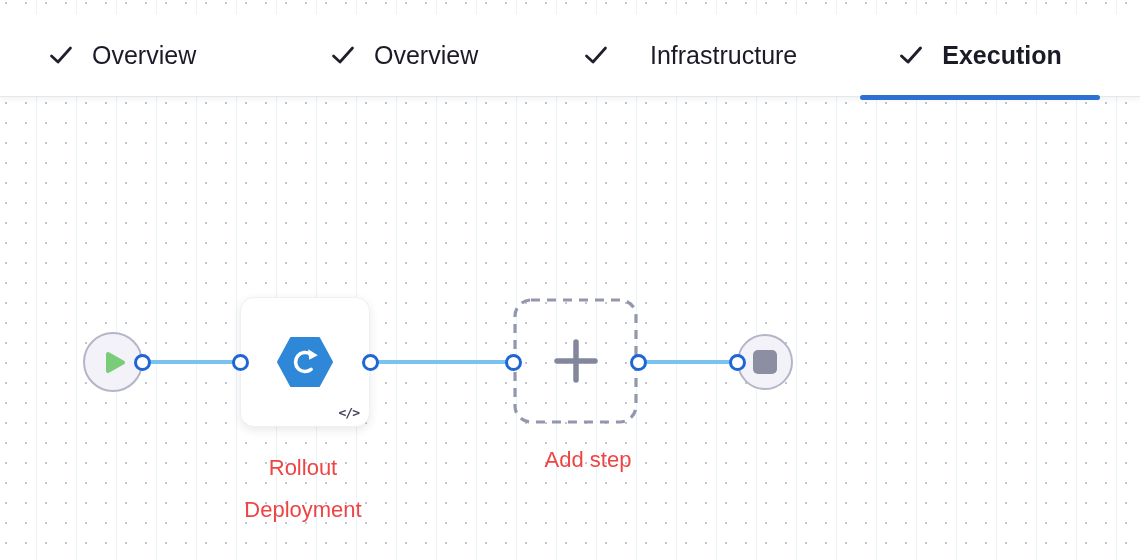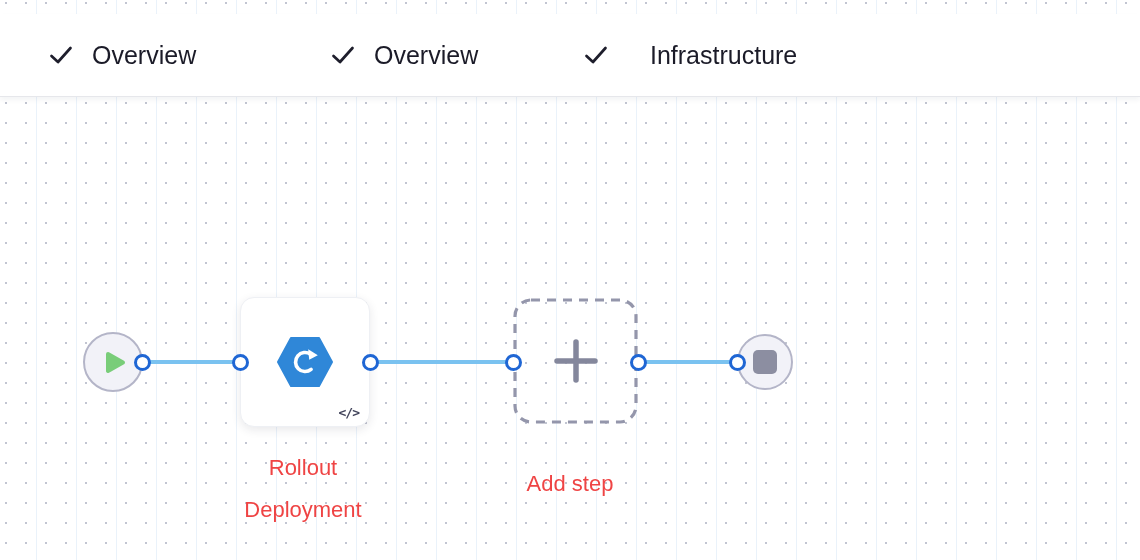--- a/index.html
+++ b/index.html
@@ -74,21 +74,21 @@
     position:absolute;top:353.5px;width:17px;height:17px;border-radius:50%;
     background:#ffffff;border:3px solid #1f66d4;box-sizing:border-box;
     z-index:3;cursor:pointer;
   }
   
   .node-label{
     position:absolute;text-align:center;
     font-size:22px;color:#ef4444;z-index:2;
   }
   #step-label{left:223px;top:447px;width:160px;line-height:42px;}
-  #add-step-label{left:502px;top:446px;width:136px;line-height:28px;margin-top:24px;}
+  #add-step-label{left:520px;top:446px;width:136px;line-height:28px;}
 </style>
 </head>
 <body>
 
 <div class="canvas"></div>
 
 <div class="tabbar">
 
   <div class="tab" style="left:48px;">
     <span class="check-icon">
@@ -110,20 +110,29 @@
 
   <div class="tab" style="left:583px;gap:41px;">
     <span class="check-icon">
       <svg width="26" height="26" viewBox="0 0 26 26">
           <polyline points="3.5,14 10,20 22.5,6" fill="none" stroke="#1e1e2c" stroke-width="2.7" stroke-linecap="round" stroke-linejoin="round"></polyline>
         </svg>
     </span>
     <span>Infrastructure</span>
   </div>
 
+  <div class="tab active" style="left:860px;width:240px;">
+    <span class="check-icon">
+      <svg width="26" height="26" viewBox="0 0 26 26">
+          <polyline points="3.5,14 10,20 22.5,6" fill="none" stroke="#1e1e2c" stroke-width="3" stroke-linecap="round" stroke-linejoin="round"></polyline>
+        </svg>
+    </span>
+    <span>Execution</span>
+    <div class="tab-underline" style="background:#2d70d2;"></div>
+  </div>
 </div>
 
 <div class="connector" style="left:142px;width:98px;background:#7ac2f0;"></div>
 <div class="connector" style="left:370px;width:143px;background:#7ac2f0;"></div>
 <div class="connector" style="left:638px;width:99px;background:#7ac2f0;"></div>
 
 <div class="port" style="left:133.5px;"></div>
 <div class="port" style="left:231.5px;"></div>
 <div class="port" style="left:361.5px;"></div>
 <div class="port" style="left:504.5px;"></div>

